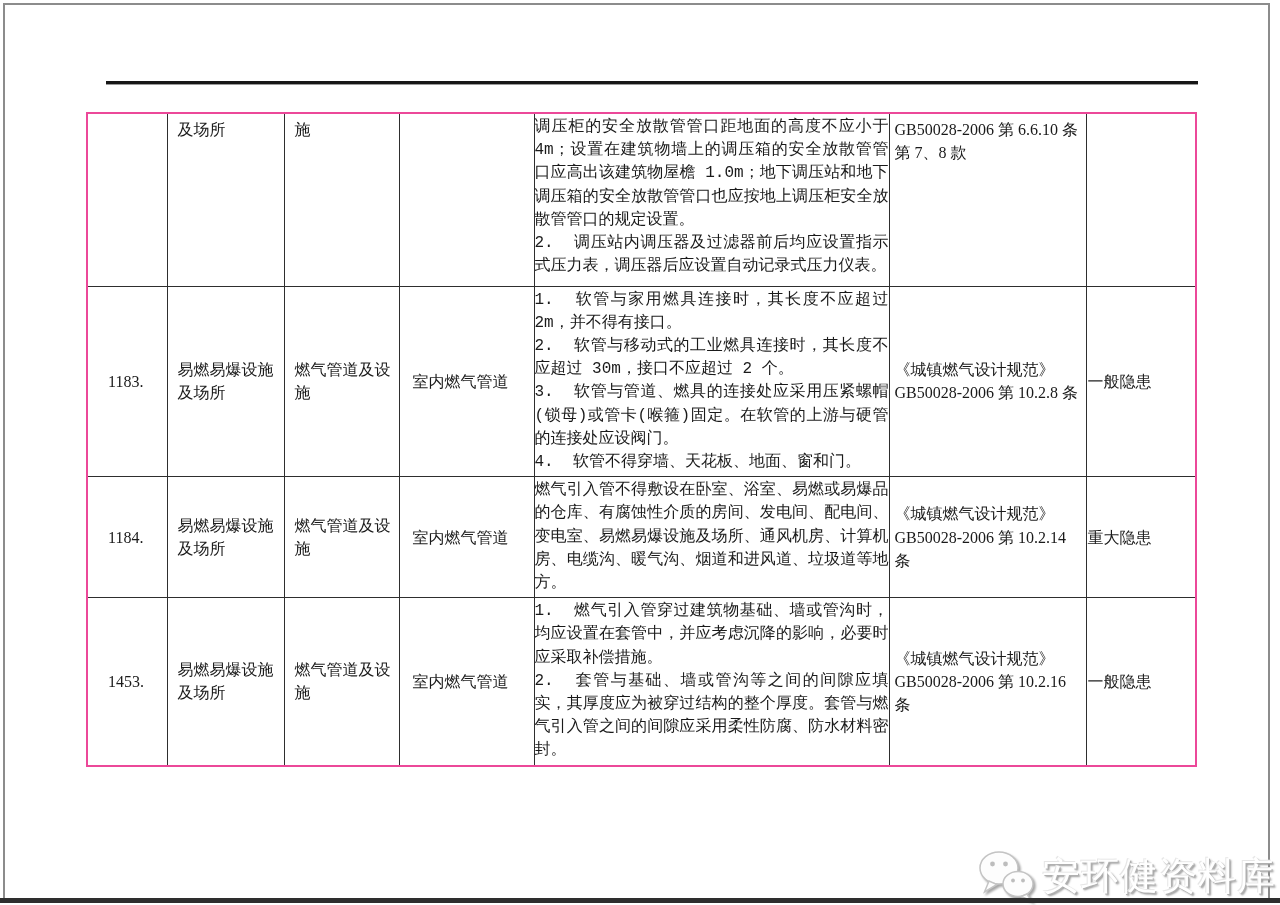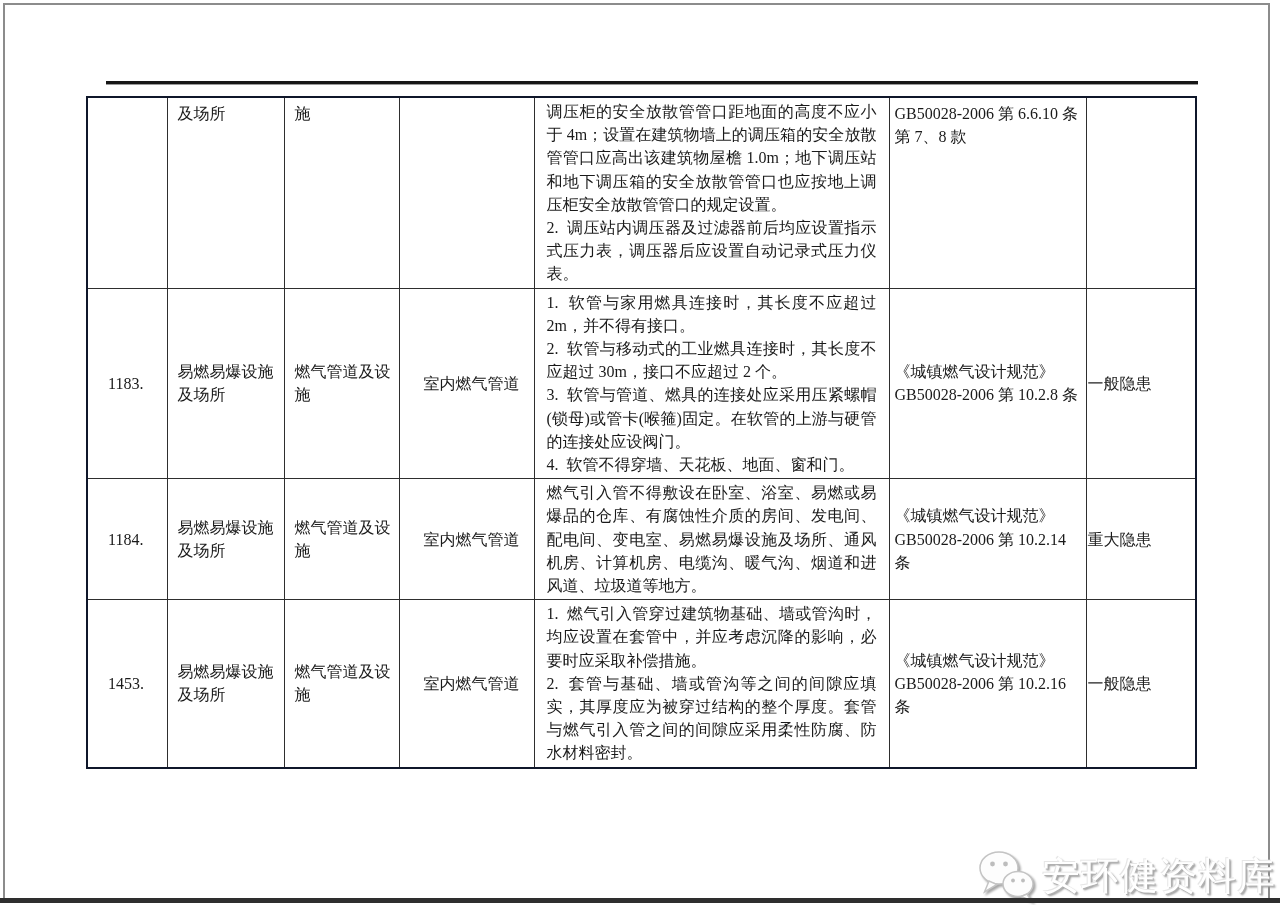--- a/index.html
+++ b/index.html
@@ -12,38 +12,38 @@
     border:2px solid #8c8c8c;border-bottom:none;pointer-events:none;
   }
   .bottom-bar{
     position:absolute;left:0;bottom:2px;width:1280px;height:5px;background:#2e2e2e;
   }
   .top-rule{
     position:absolute;left:106px;top:81px;width:1092px;height:3px;
     background:#161616;border-bottom:1px solid #9a9a9a;
   }
   table.doc-table{
-    position:absolute;left:86px;top:96px;width:1109px;
+    position:absolute;left:86px;top:112px;width:1109px;
     border-collapse:collapse;table-layout:fixed;
-    border:2px solid #0f172a;
+    border:2px solid #ec4899;
   }
   table.doc-table td{
     border:1px solid #2e2e2e;
     font-size:16px;line-height:23.2px;color:#1a1a1a;
     overflow:hidden;
   }
   tr.row-cont{height:173px;}
   tr.row-1183{height:190px;}
   tr.row-1184{height:117px;}
   tr.row-1185{height:164px;}
   tr.row-last{height:24px;}
   td.c0{padding-left:20px;vertical-align:middle;}
   td.c1,td.c2{padding:0 8px 0 10px;vertical-align:middle;}
-  td.c3{padding-left:24px;vertical-align:middle;}
-  td.c4{padding:2px 12px;vertical-align:top;white-space:pre-wrap;text-align:justify;}
+  td.c3{padding-left:13px;vertical-align:middle;}
+  td.c4{padding:2px 0;vertical-align:top;white-space:pre-wrap;text-align:justify;font-family:Liberation Mono, monospace;}
   td.c5{padding:2px 4px 2px 5px;vertical-align:middle;white-space:pre-wrap;font-family:Liberation Serif, serif;}
   td.c6{text-align:left;vertical-align:middle;}
   tr.row-cont td.c1,tr.row-cont td.c2,tr.row-cont td.c5{vertical-align:top;padding-top:4px;}
   tr.row-last td{line-height:20px;}
   .watermark{
     position:absolute;left:978px;top:846px;height:60px;
     display:flex;align-items:center;gap:6px;
   }
   .watermark .wx-icon{filter:drop-shadow(2px 2px 1px #a6a6a6);}
   .watermark-text{

